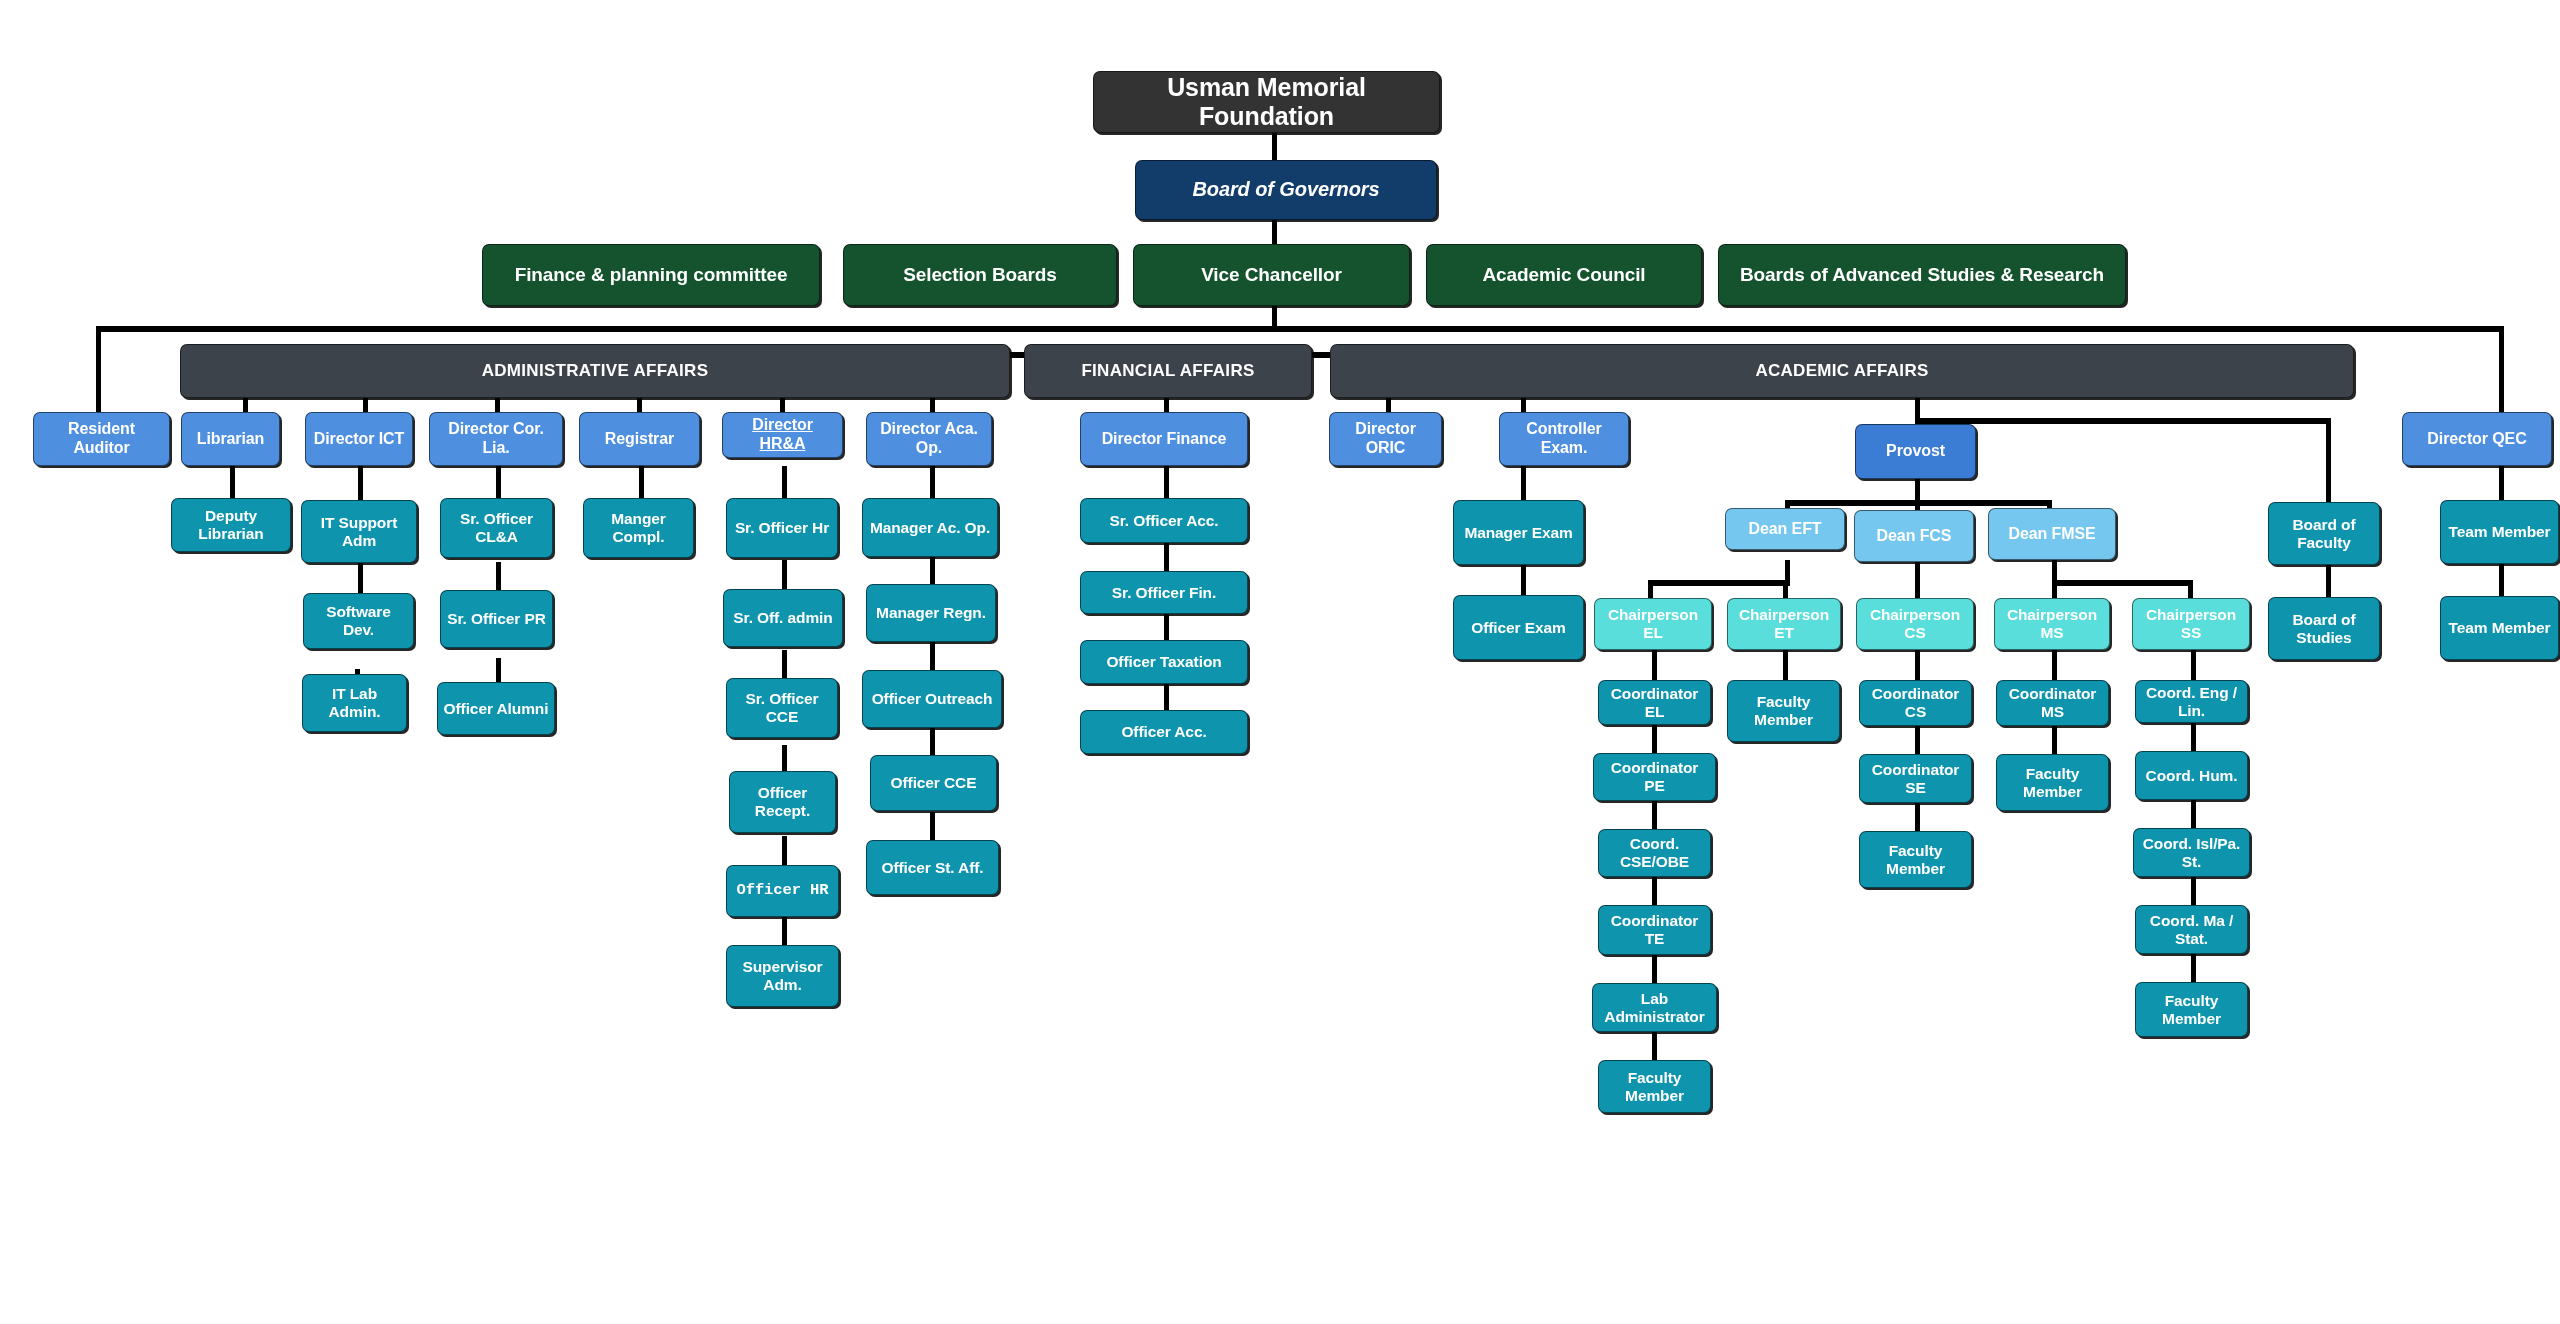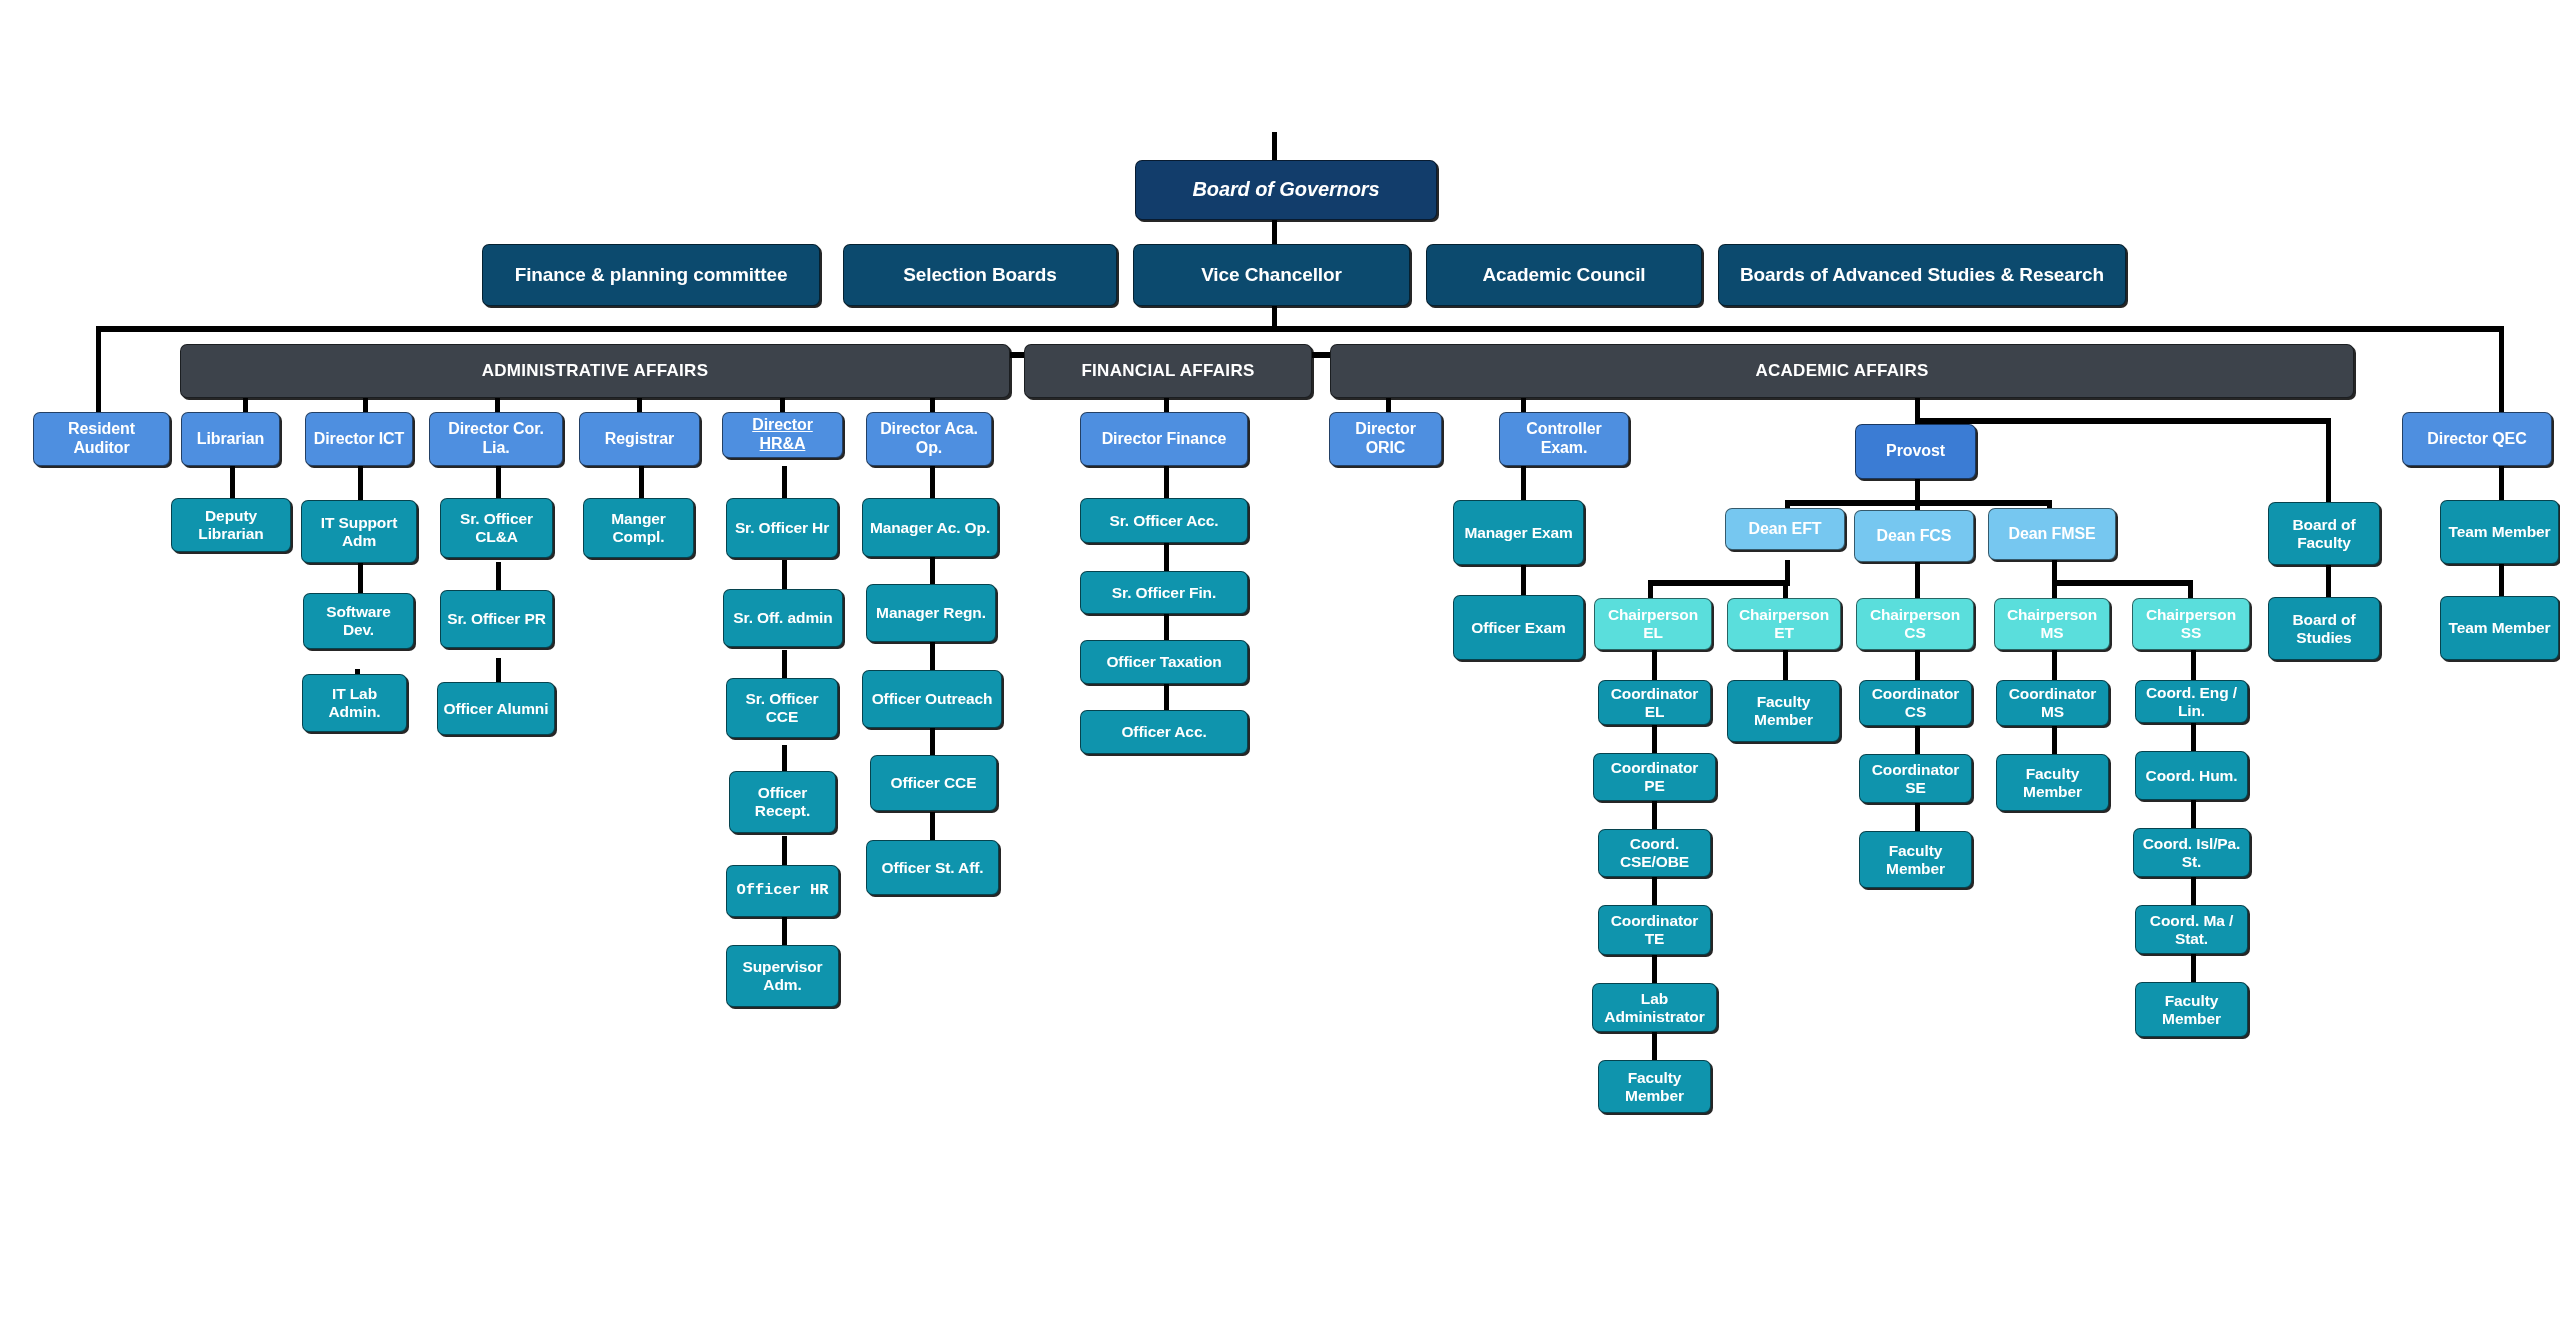--- a/index.html
+++ b/index.html
@@ -37,21 +37,21 @@
     border: 1px solid rgba(0,0,0,0.55);
     box-shadow: 2px 2px 0 rgba(0,0,0,0.85);
     line-height: 1.16;
     padding: 2px 5px;
     letter-spacing: -0.1px;
   }
 
   
   .t-root     { background:#333333; }
   .t-board    { background:#123d6b; }
-  .t-comm     { background:#0c4a6e; }
+  .t-comm     { background:#14532d; }
   .t-section  { background:#3d434b; }
   .t-dir      { background:#4e8fe0; }
   .t-provost  { background:#3b7cd4; }
   .t-dean     { background:#76c7f0; }
   .t-chair    { background:#5adedc; }
   .t-unit     { background:#0f94ad; }
 
   .f-root    { font-size: 25px; }
   .f-board   { font-size: 20px; }
   .f-comm    { font-size: 19px; }
@@ -169,20 +169,21 @@
 
   <div class="conn v" style="left:2052px; top:650px; height:30px;"></div>
   <div class="conn v" style="left:2052px; top:726px; height:28px;"></div>
 
   <div class="conn v" style="left:2191px; top:650px; height:30px;"></div>
   <div class="conn v" style="left:2191px; top:723px; height:28px;"></div>
   <div class="conn v" style="left:2191px; top:800px; height:28px;"></div>
   <div class="conn v" style="left:2191px; top:877px; height:28px;"></div>
   <div class="conn v" style="left:2191px; top:954px; height:28px;"></div>
 
+  <div class="node t-root f-root" style="left:1093px; top:71px; width:347px; height:62px;">Usman Memorial Foundation</div>
 
   <div class="node t-board f-board" style="left:1135px; top:160px; width:302px; height:60px;font-style:italic;">Board of Governors</div>
 
   <div class="node t-comm f-comm" style="left:482px; top:244px; width:338px; height:62px;">Finance &amp; planning committee</div>
   <div class="node t-comm f-comm" style="left:843px; top:244px; width:274px; height:62px;">Selection Boards</div>
   <div class="node t-comm f-comm" style="left:1133px; top:244px; width:277px; height:62px;">Vice Chancellor</div>
   <div class="node t-comm f-comm" style="left:1426px; top:244px; width:276px; height:62px;">Academic Council</div>
   <div class="node t-comm f-comm" style="left:1718px; top:244px; width:408px; height:62px;">Boards of Advanced Studies &amp; Research</div>
 
   <div class="node t-section f-section" style="left:180px; top:344px; width:830px; height:54px;">ADMINISTRATIVE AFFAIRS</div>

